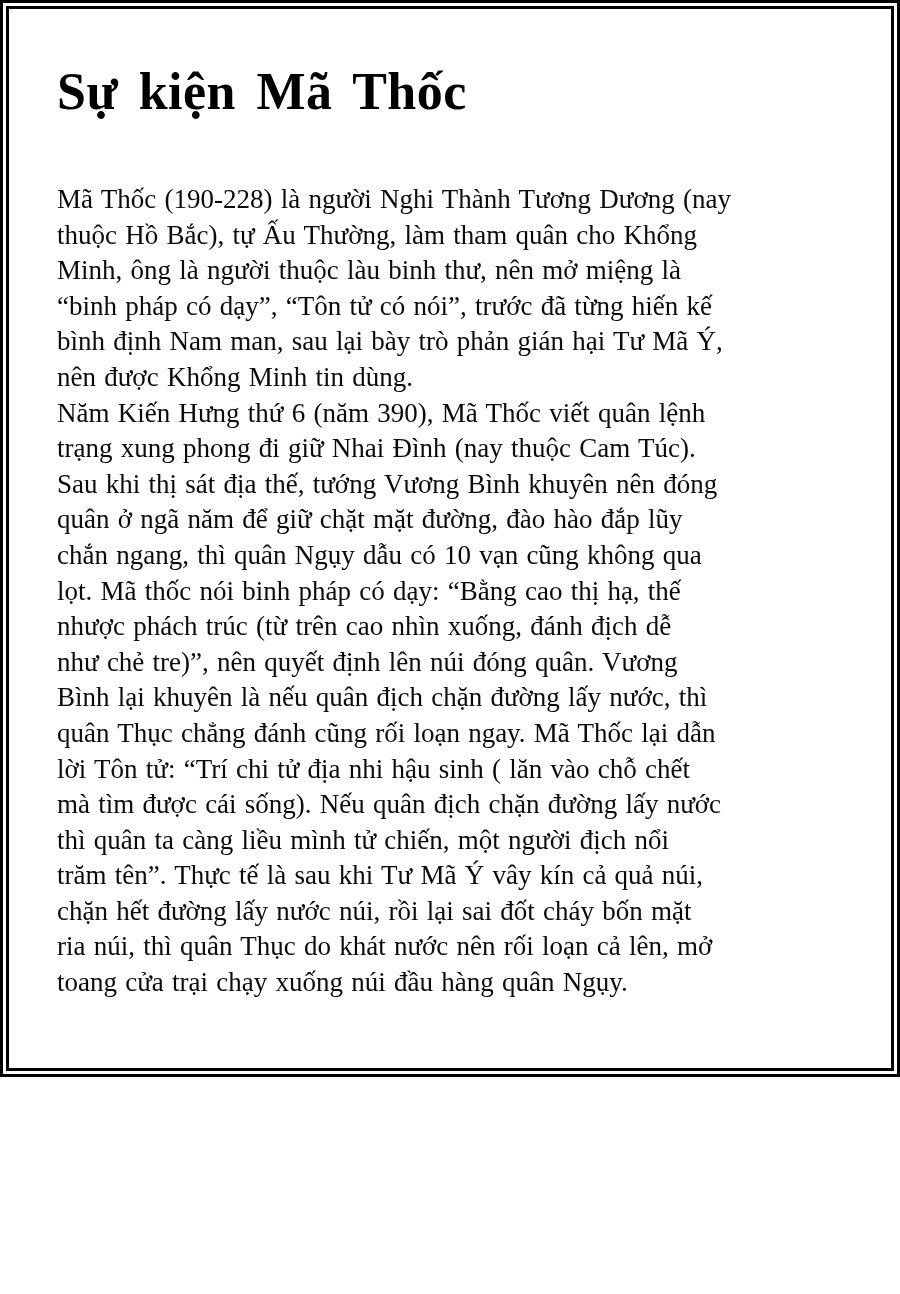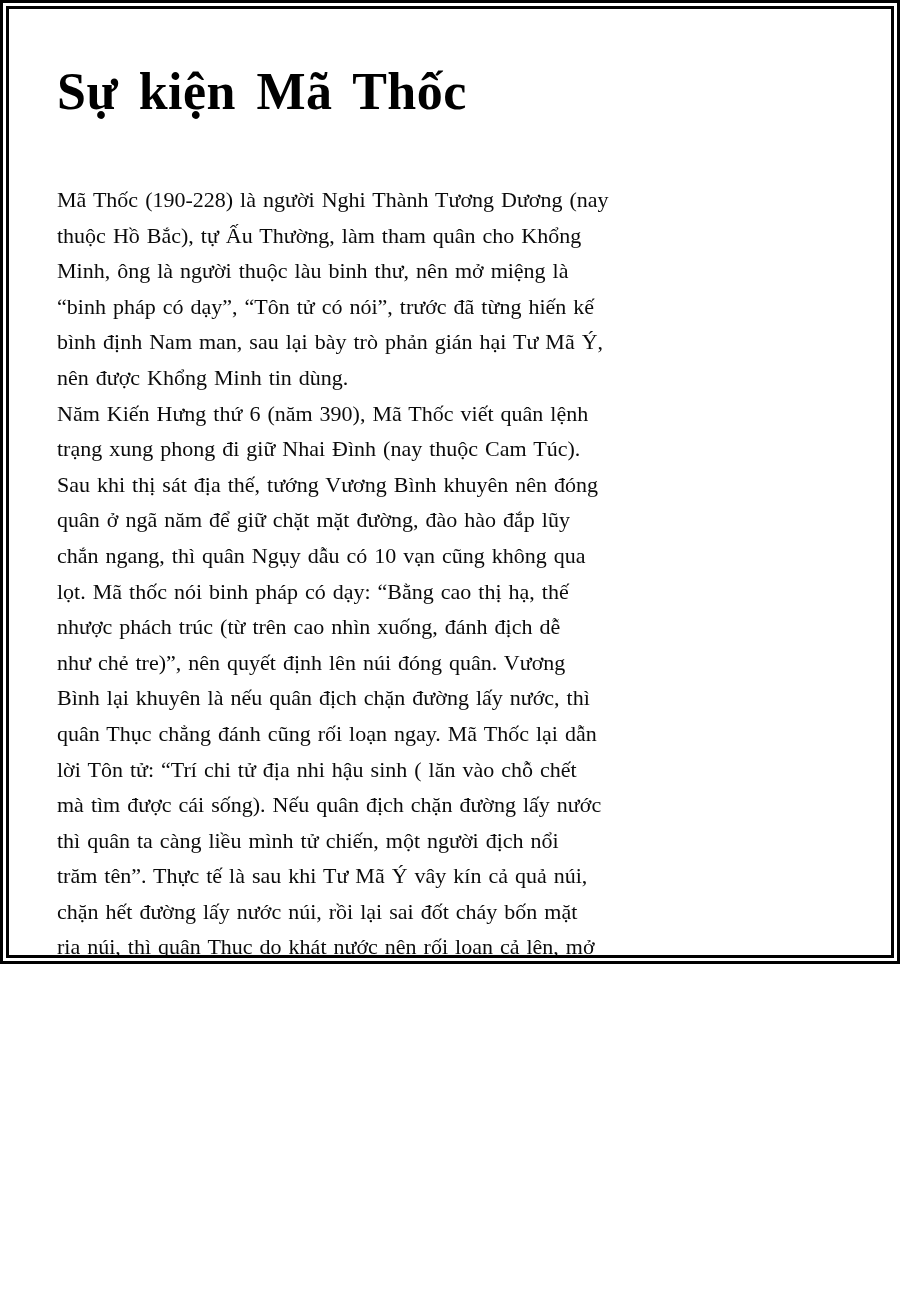--- a/index.html
+++ b/index.html
@@ -3,21 +3,21 @@
 <meta charset="utf-8">
 <style>
   html, body {
     margin: 0;
     padding: 0;
     background: #ffffff;
   }
   .page {
     position: relative;
     width: 900px;
-    height: 964px;
+    height: 1077px;
     box-sizing: border-box;
     background: #ffffff;
     border: 3px solid #000000;
   }
   .frame {
     position: absolute;
     inset: 3px;
     box-sizing: border-box;
     border: 3px solid #000000;
     overflow: hidden;
@@ -30,21 +30,21 @@
     font-weight: bold;
     font-size: 52px;
     line-height: 1;
     letter-spacing: 0.5px;
     word-spacing: 7px;
     color: #000000;
     margin: 0 0 64px 0;
   }
   .body-paragraph {
     font-family: "Liberation Serif", "DejaVu Serif", serif;
-    font-size: 22px;
+    font-size: 27px;
     line-height: 35.6px;
     color: #0b0b0b;
     margin: 0;
     word-spacing: 1.5px;
     white-space: pre-line; 
   }
 </style>
 </head>
 <body>
 

